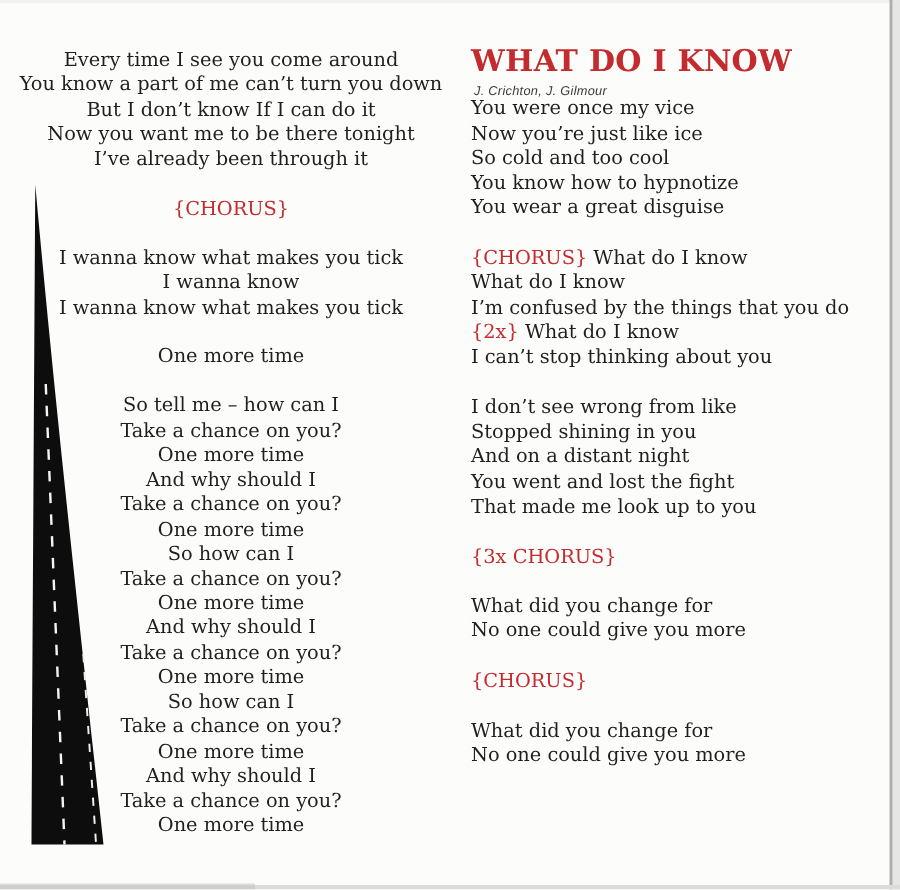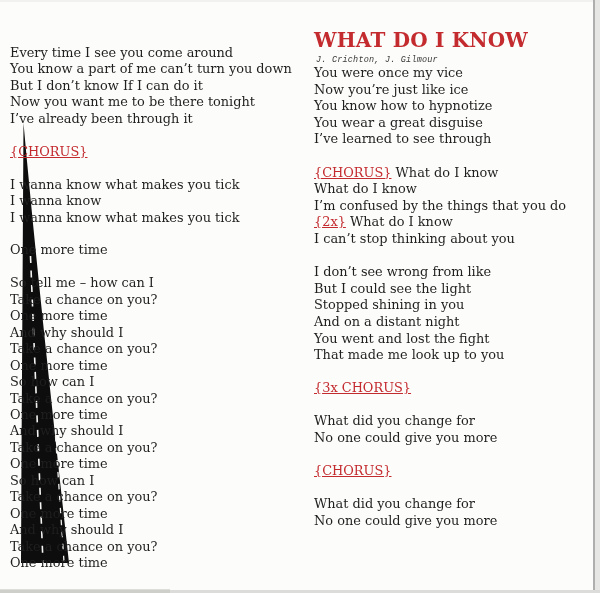--- a/index.html
+++ b/index.html
@@ -5,32 +5,32 @@
   :root { --red:#c32b2f; --ink:#1f1f1f; --bg:#fcfcfa; }
   * { margin:0; padding:0; box-sizing:border-box; }
   body { background:#fff; font-family:"DejaVu Serif", serif; }
   .page {
     position:relative; width:600px; height:593px;
     background:var(--bg); overflow:hidden;
   }
   
   .col { position:absolute; color:var(--ink); font-size:12.9px; white-space:nowrap; }
   .col .line { display:block; }
-  .left-col { left:10px; top:45px; width:288px; text-align:left; line-height:16.45px; }
+  .left-col { left:10px; top:33px; width:288px; text-align:center; line-height:16.45px; }
   .right-col { left:314px; top:65px; width:286px; text-align:left; line-height:16.6px; }
-  .red { color:var(--red);text-decoration:underline; }
+  .red { color:var(--red); }
   
   .title {
     position:absolute; left:314px; top:28px;
     font-family:"DejaVu Serif", serif; font-weight:700;
     font-size:20px; letter-spacing:0.2px; color:var(--red); white-space:nowrap;
   }
   .credits {
     position:absolute; left:316px; top:55px;
-    font-family:Liberation Mono, monospace; font-style:italic;
+    font-family:Liberation Sans, sans-serif; font-style:italic;
     font-size:8.5px; color:#3b3b3b; letter-spacing:0.2px;
   }
   
   .road { position:absolute; left:0; top:118px; }
   
   .edge-right-dark { position:absolute; top:0; bottom:0; left:593px; width:2px; background:#aeaeae; }
   .edge-right-light { position:absolute; top:0; bottom:0; left:595px; width:5px; background:#e6e6e5; }
   .edge-bottom { position:absolute; left:0; bottom:0; width:600px; height:3px; background:#dcdcda; }
   .edge-bottom-dark { position:absolute; left:0; bottom:0; width:170px; height:4px; background:#c2c2c0; opacity:.55; }
   .edge-top { position:absolute; left:0; top:0; width:600px; height:2px; background:#f1f1ef; }
@@ -79,32 +79,31 @@
       <div class="line">And why should I</div>
       <div class="line">Take a chance on you?</div>
       <div class="line">One more time</div>
     </div>
 
   <div class="title">WHAT DO I KNOW</div>
   <div class="credits">J. Crichton, J. Gilmour</div>
   <div class="col right-col" id="right-col">
       <div class="line">You were once my vice</div>
       <div class="line">Now you’re just like ice</div>
+      <div class="line">So cold and too cool</div>
       <div class="line">You know how to hypnotize</div>
       <div class="line">You wear a great disguise</div>
-      <div class="line">I’ve learned to see through</div>
       <div class="line">&nbsp;</div>
       <div class="line"><span class="red">{CHORUS}</span> What do I know</div>
       <div class="line">What do I know</div>
       <div class="line">I’m confused by the things that you do</div>
       <div class="line"><span class="red">{2x}</span> What do I know</div>
       <div class="line">I can’t stop thinking about you</div>
       <div class="line">&nbsp;</div>
       <div class="line">I don’t see wrong from like</div>
-      <div class="line">But I could see the light</div>
       <div class="line">Stopped shining in you</div>
       <div class="line">And on a distant night</div>
       <div class="line">You went and lost the fight</div>
       <div class="line">That made me look up to you</div>
       <div class="line">&nbsp;</div>
       <div class="line"><span class="red">{3x CHORUS}</span></div>
       <div class="line">&nbsp;</div>
       <div class="line">What did you change for</div>
       <div class="line">No one could give you more</div>
       <div class="line">&nbsp;</div>

